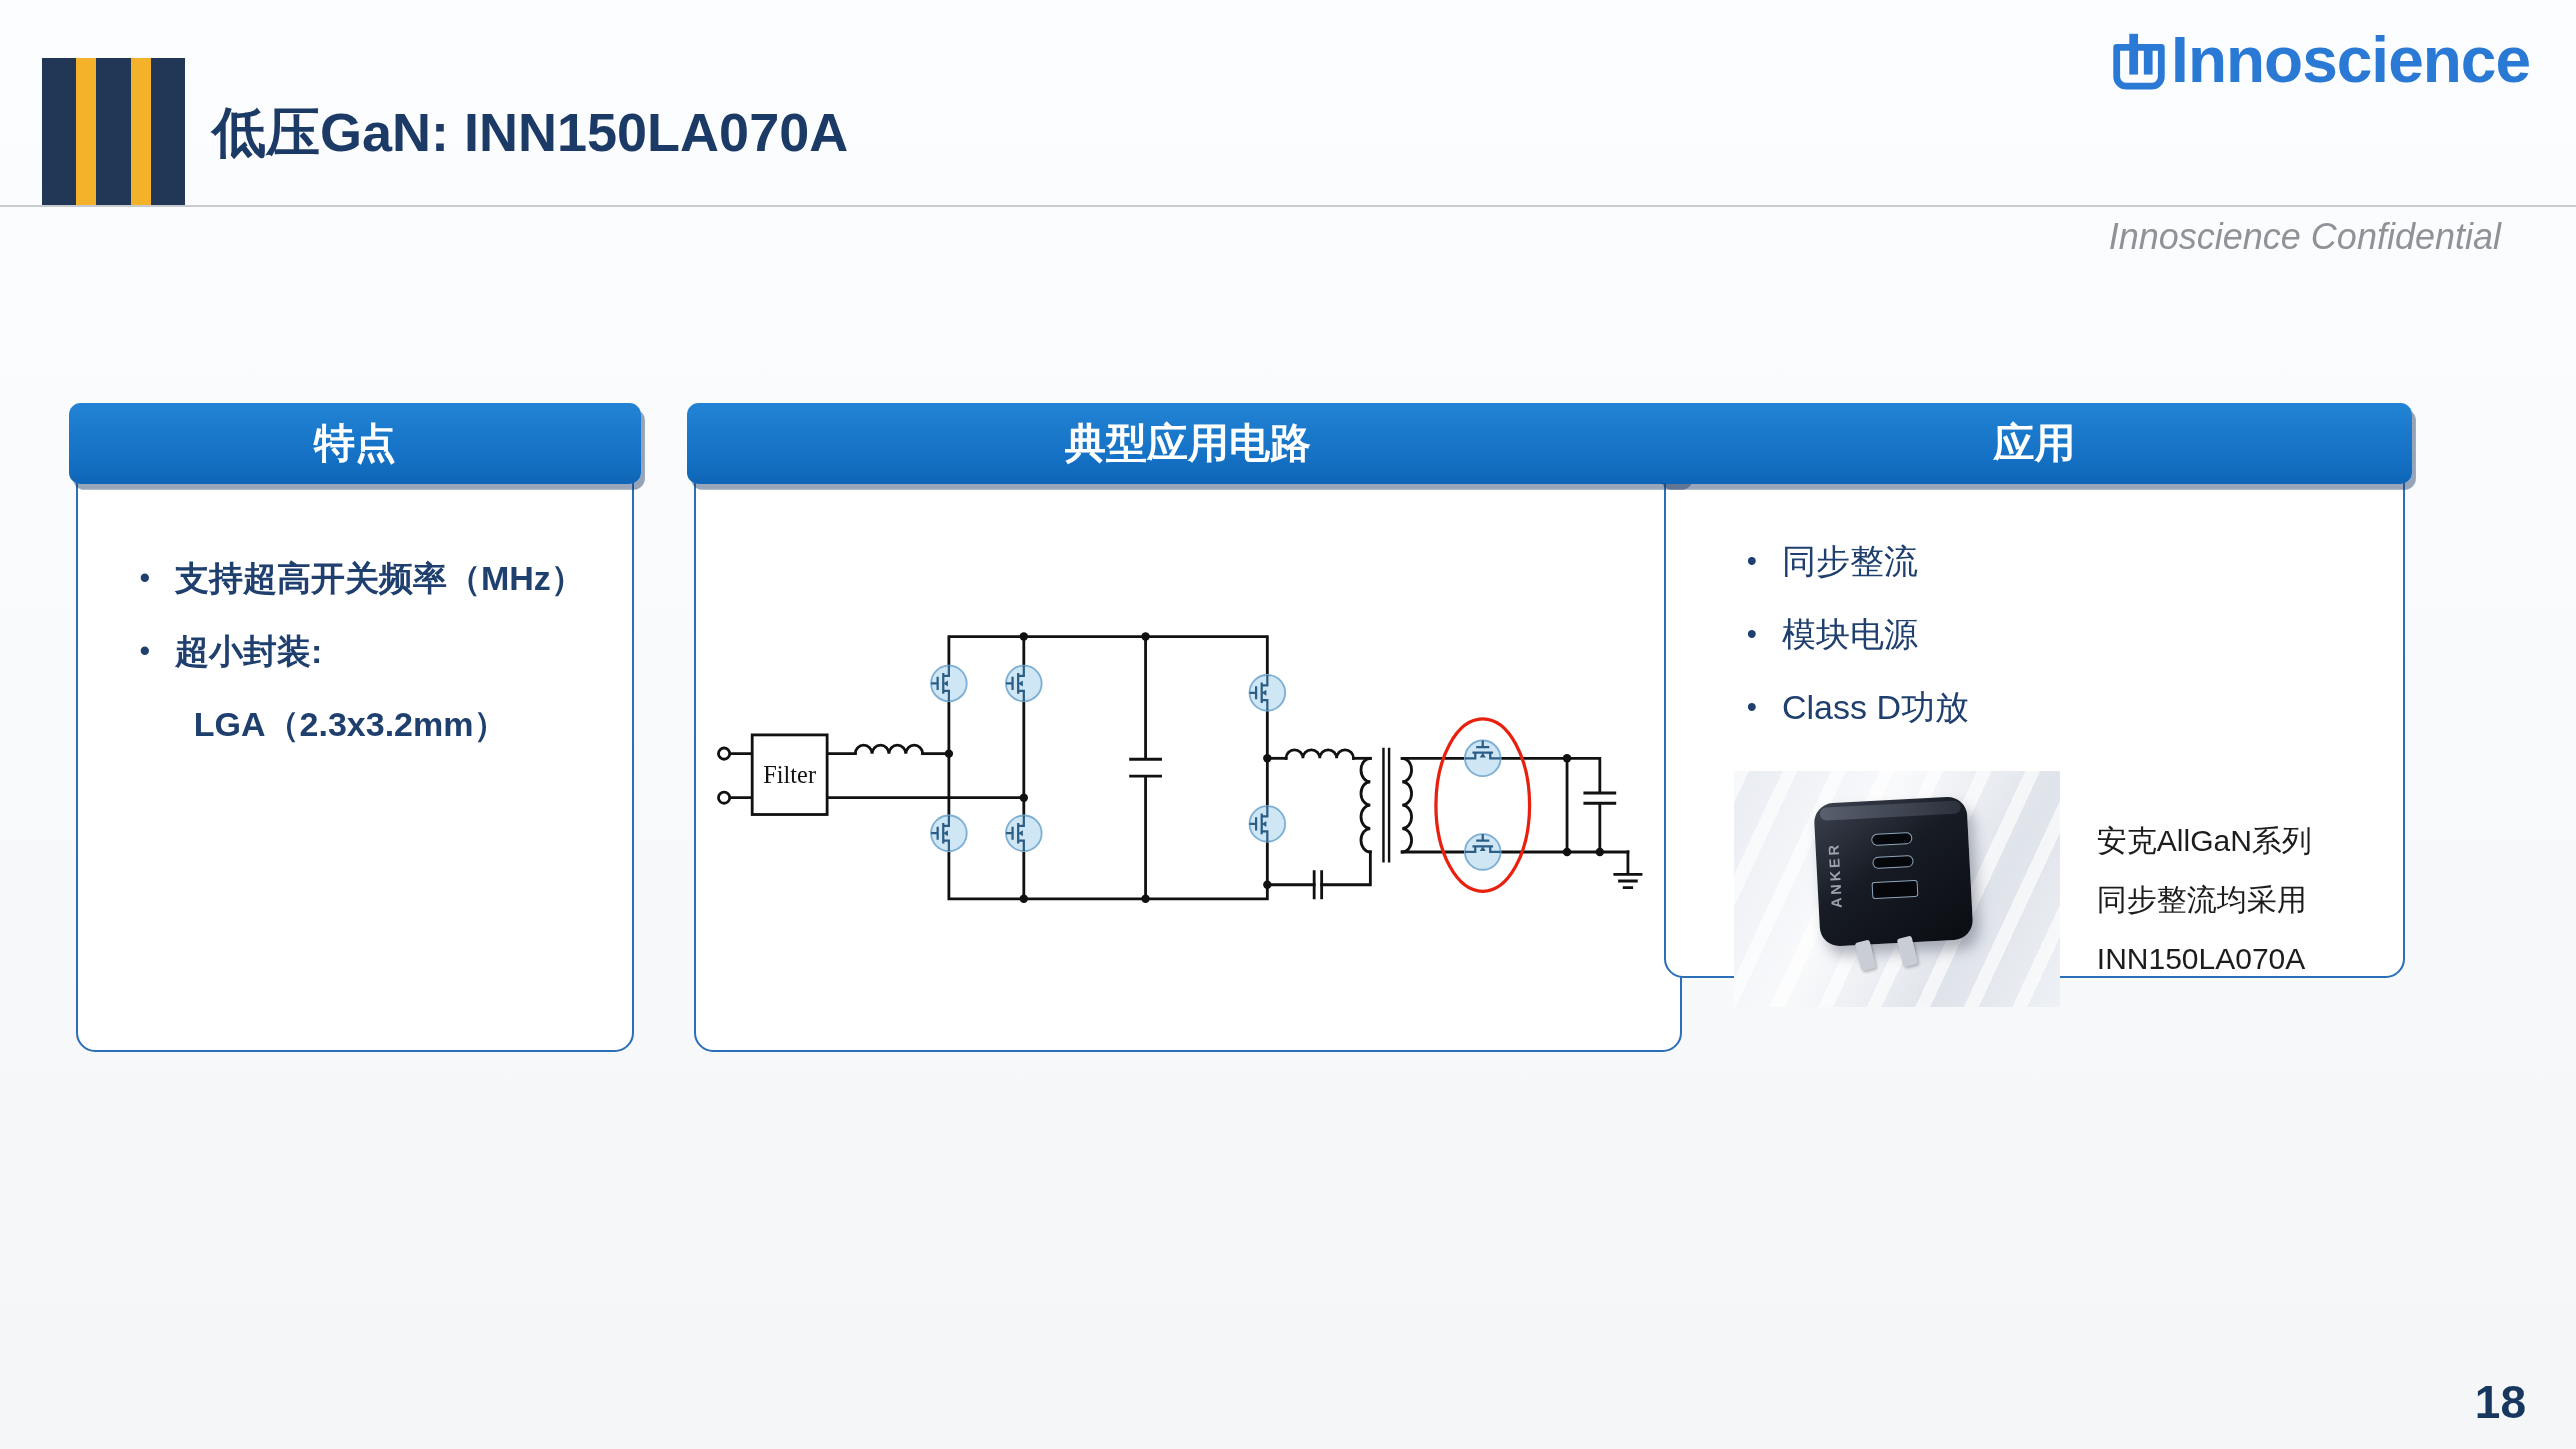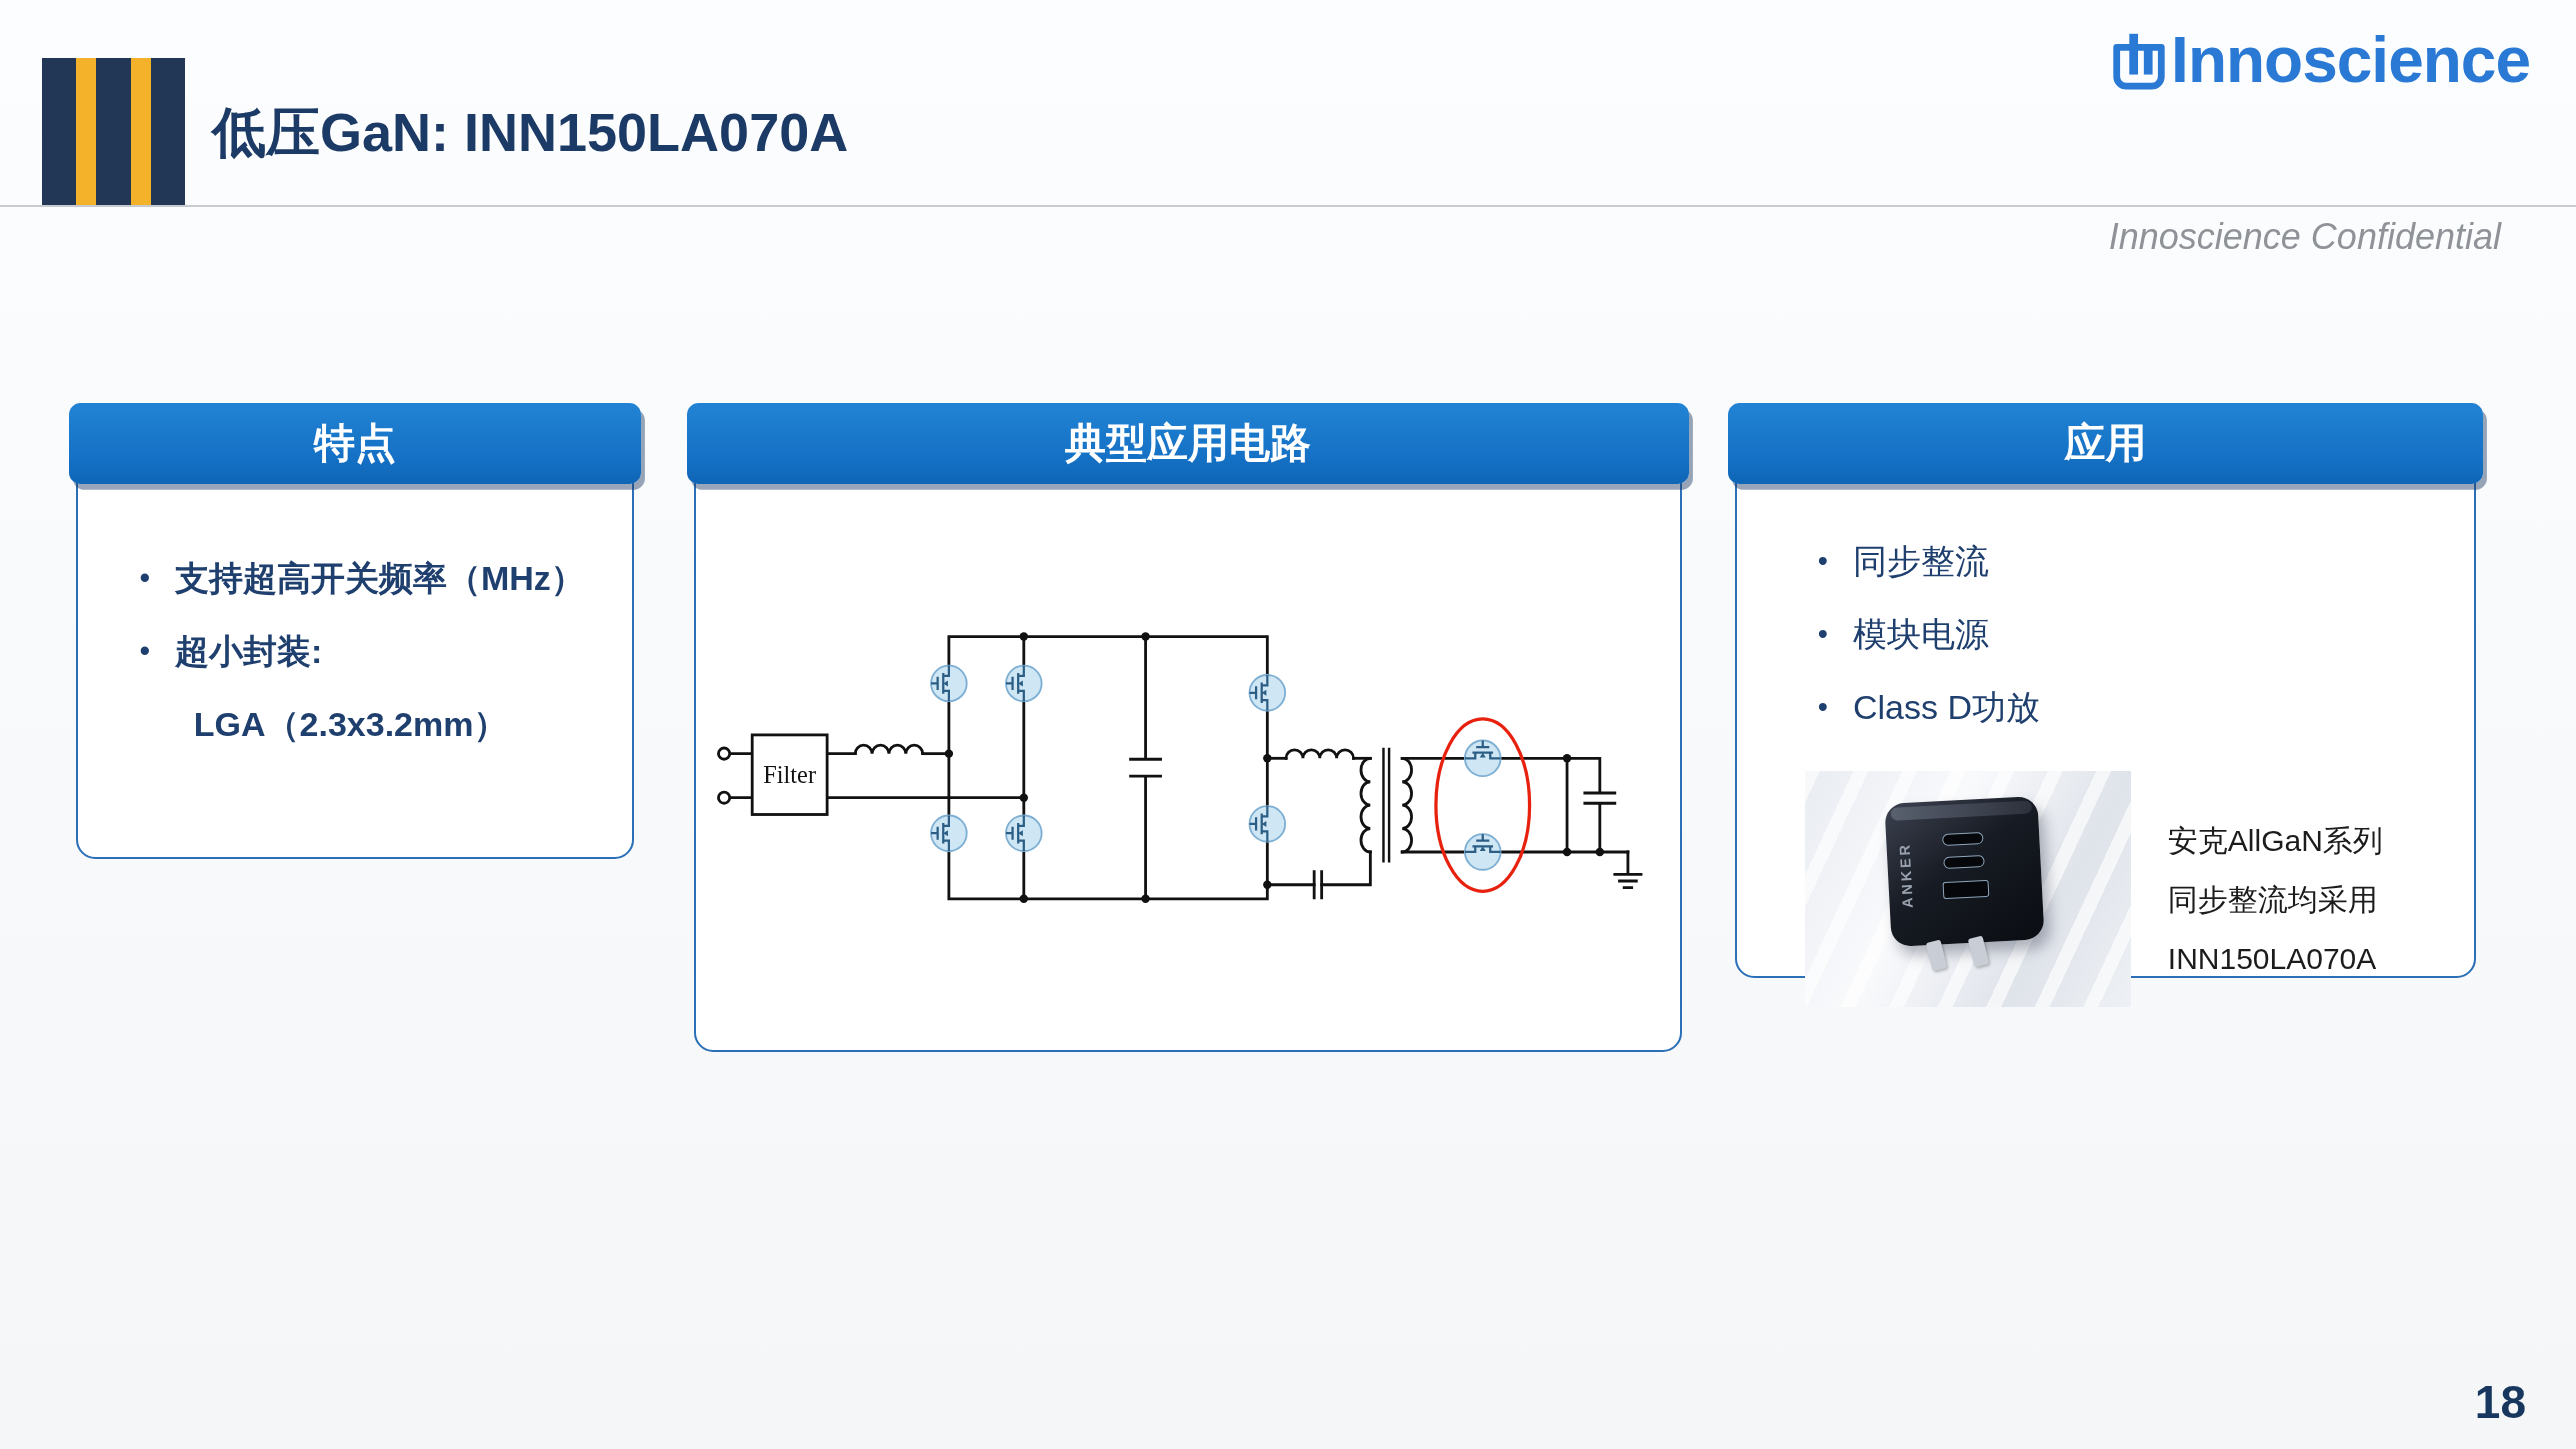--- a/index.html
+++ b/index.html
@@ -14,23 +14,23 @@
   .deco .g{flex:0.9;background:#f3b229;}
   .page-title{position:absolute;left:212px;top:97px;margin:0;font-size:54px;font-weight:bold;color:#1c3a66;letter-spacing:0;}
   .divider{position:absolute;left:0;top:205px;width:100%;height:1.9px;background:#c7cbd0;}
   .logo{position:absolute;top:23px;right:46px;display:flex;align-items:center;gap:0;}
   .logo-text{font-size:64px;font-weight:bold;color:#2a79d4;letter-spacing:-1px;}
   .confidential{position:absolute;top:216px;right:75px;font-size:36px;font-style:italic;color:#8f9398;}
   .page-number{position:absolute;right:50px;bottom:21px;font-size:46px;font-weight:bold;color:#17375e;}
 
   
   .card{position:absolute;top:403px;}
-  #card-features{left:69px;width:572px;height:456px;}
+  #card-features{left:69px;width:572px;height:649px;}
   #card-circuit{left:687px;width:1002px;height:649px;}
-  #card-apps{left:1728px;width:755px;height:575px;}
+  #card-apps{left:1657px;width:755px;height:575px;}
   .card-header{
     position:absolute;z-index:2;left:0;right:0;top:0;height:81px;
     background:linear-gradient(180deg,#2283d4 0%,#1470c4 70%,#0f65b6 100%);
     border-radius:11.6px;color:#fff;font-size:41px;font-weight:bold;
     display:flex;align-items:center;justify-content:center;
     box-shadow:3.9px 5.8px 0 rgba(28,58,102,.45);
   }
   .card-body{
     position:absolute;z-index:1;left:6.8px;right:6.8px;top:70px;bottom:0;
     background:#fff;border:2.9px solid #2a6fb8;border-radius:9.7px 9.7px 19.3px 19.3px;

